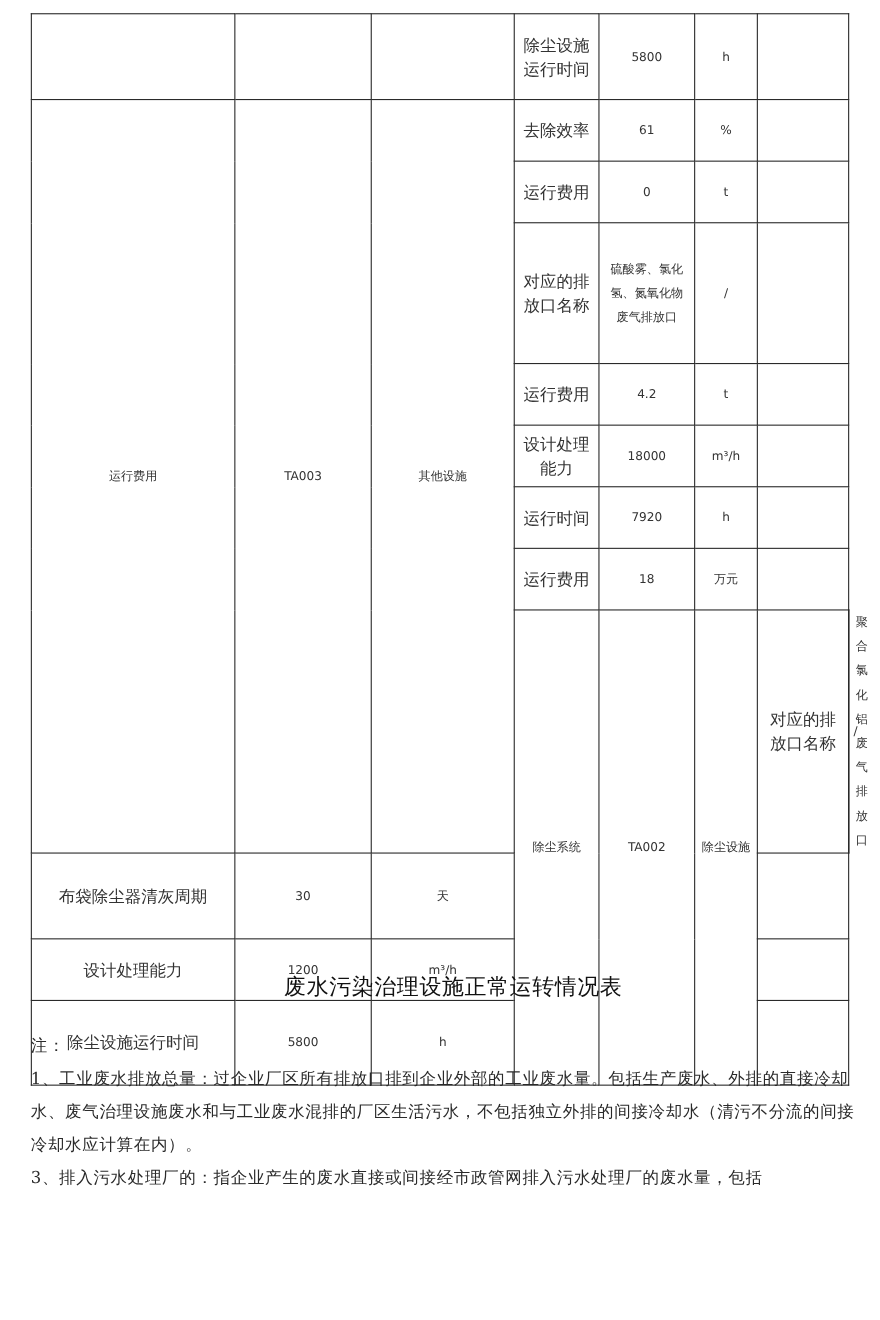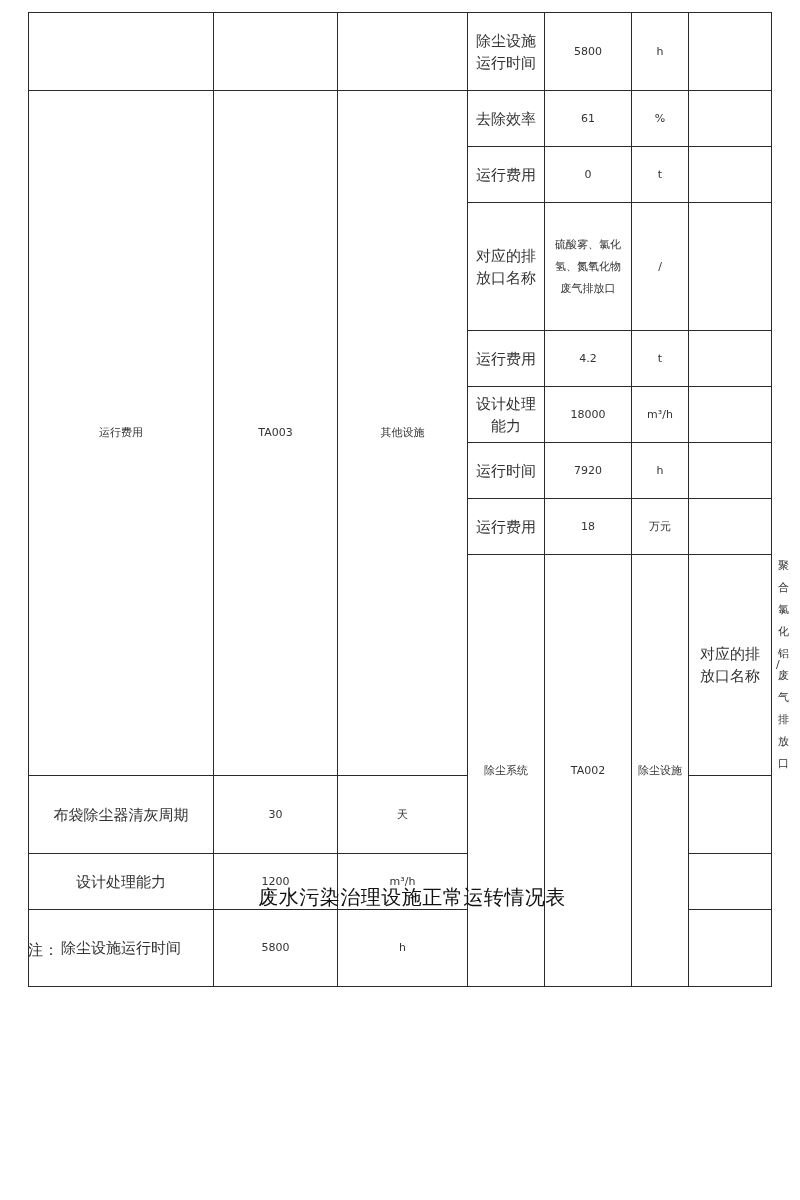--- a/index.html
+++ b/index.html
@@ -133,13 +133,15 @@
       <td>h</td>
       <td></td>
     </tr>
   </tbody>
 </table>
 
 <div class="title">废水污染治理设施正常运转情况表</div>
 
 <div class="notes">
   <p>注：</p>
+  <p>1、工业废水排放总量：过企业厂区所有排放口排到企业外部的工业废水量。包括生产废水、外排的直接冷却水、废气治理设施废水和与工业废水混排的厂区生活污水，不包括独立外排的间接冷却水（清污不分流的间接冷却水应计算在内）。</p>
+  <p>3、排入污水处理厂的：指企业产生的废水直接或间接经市政管网排入污水处理厂的废水量，包括</p>
 </div>
 
 </body></html>

